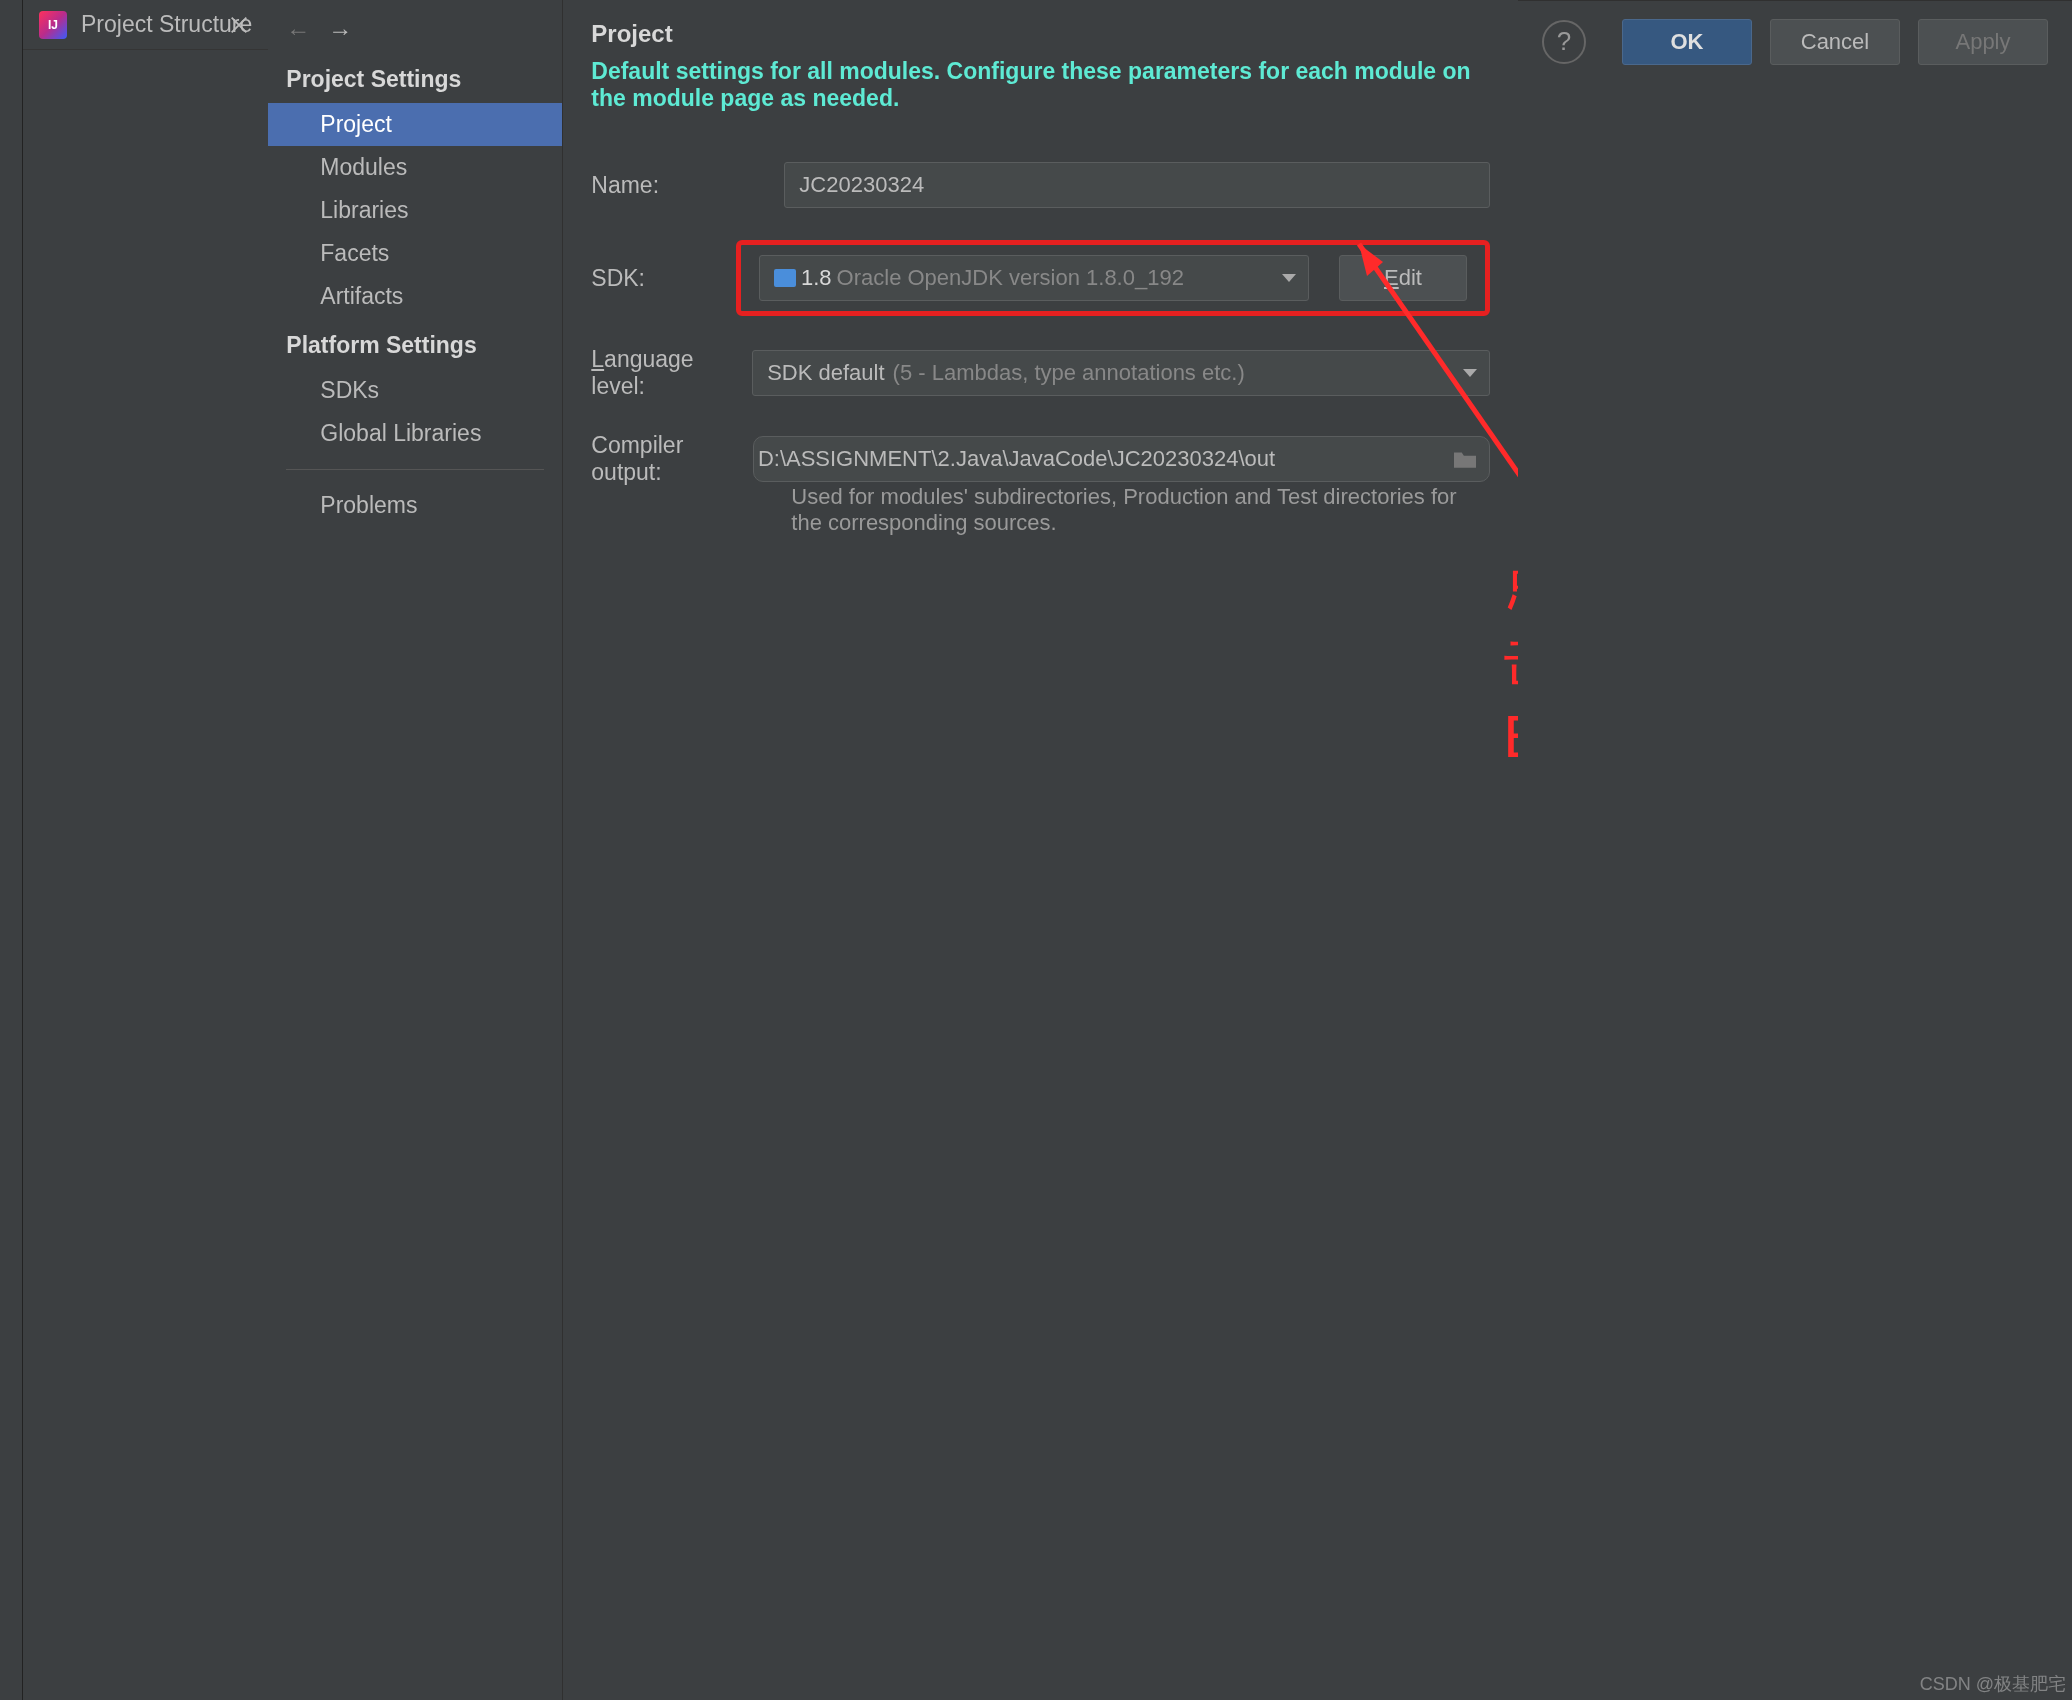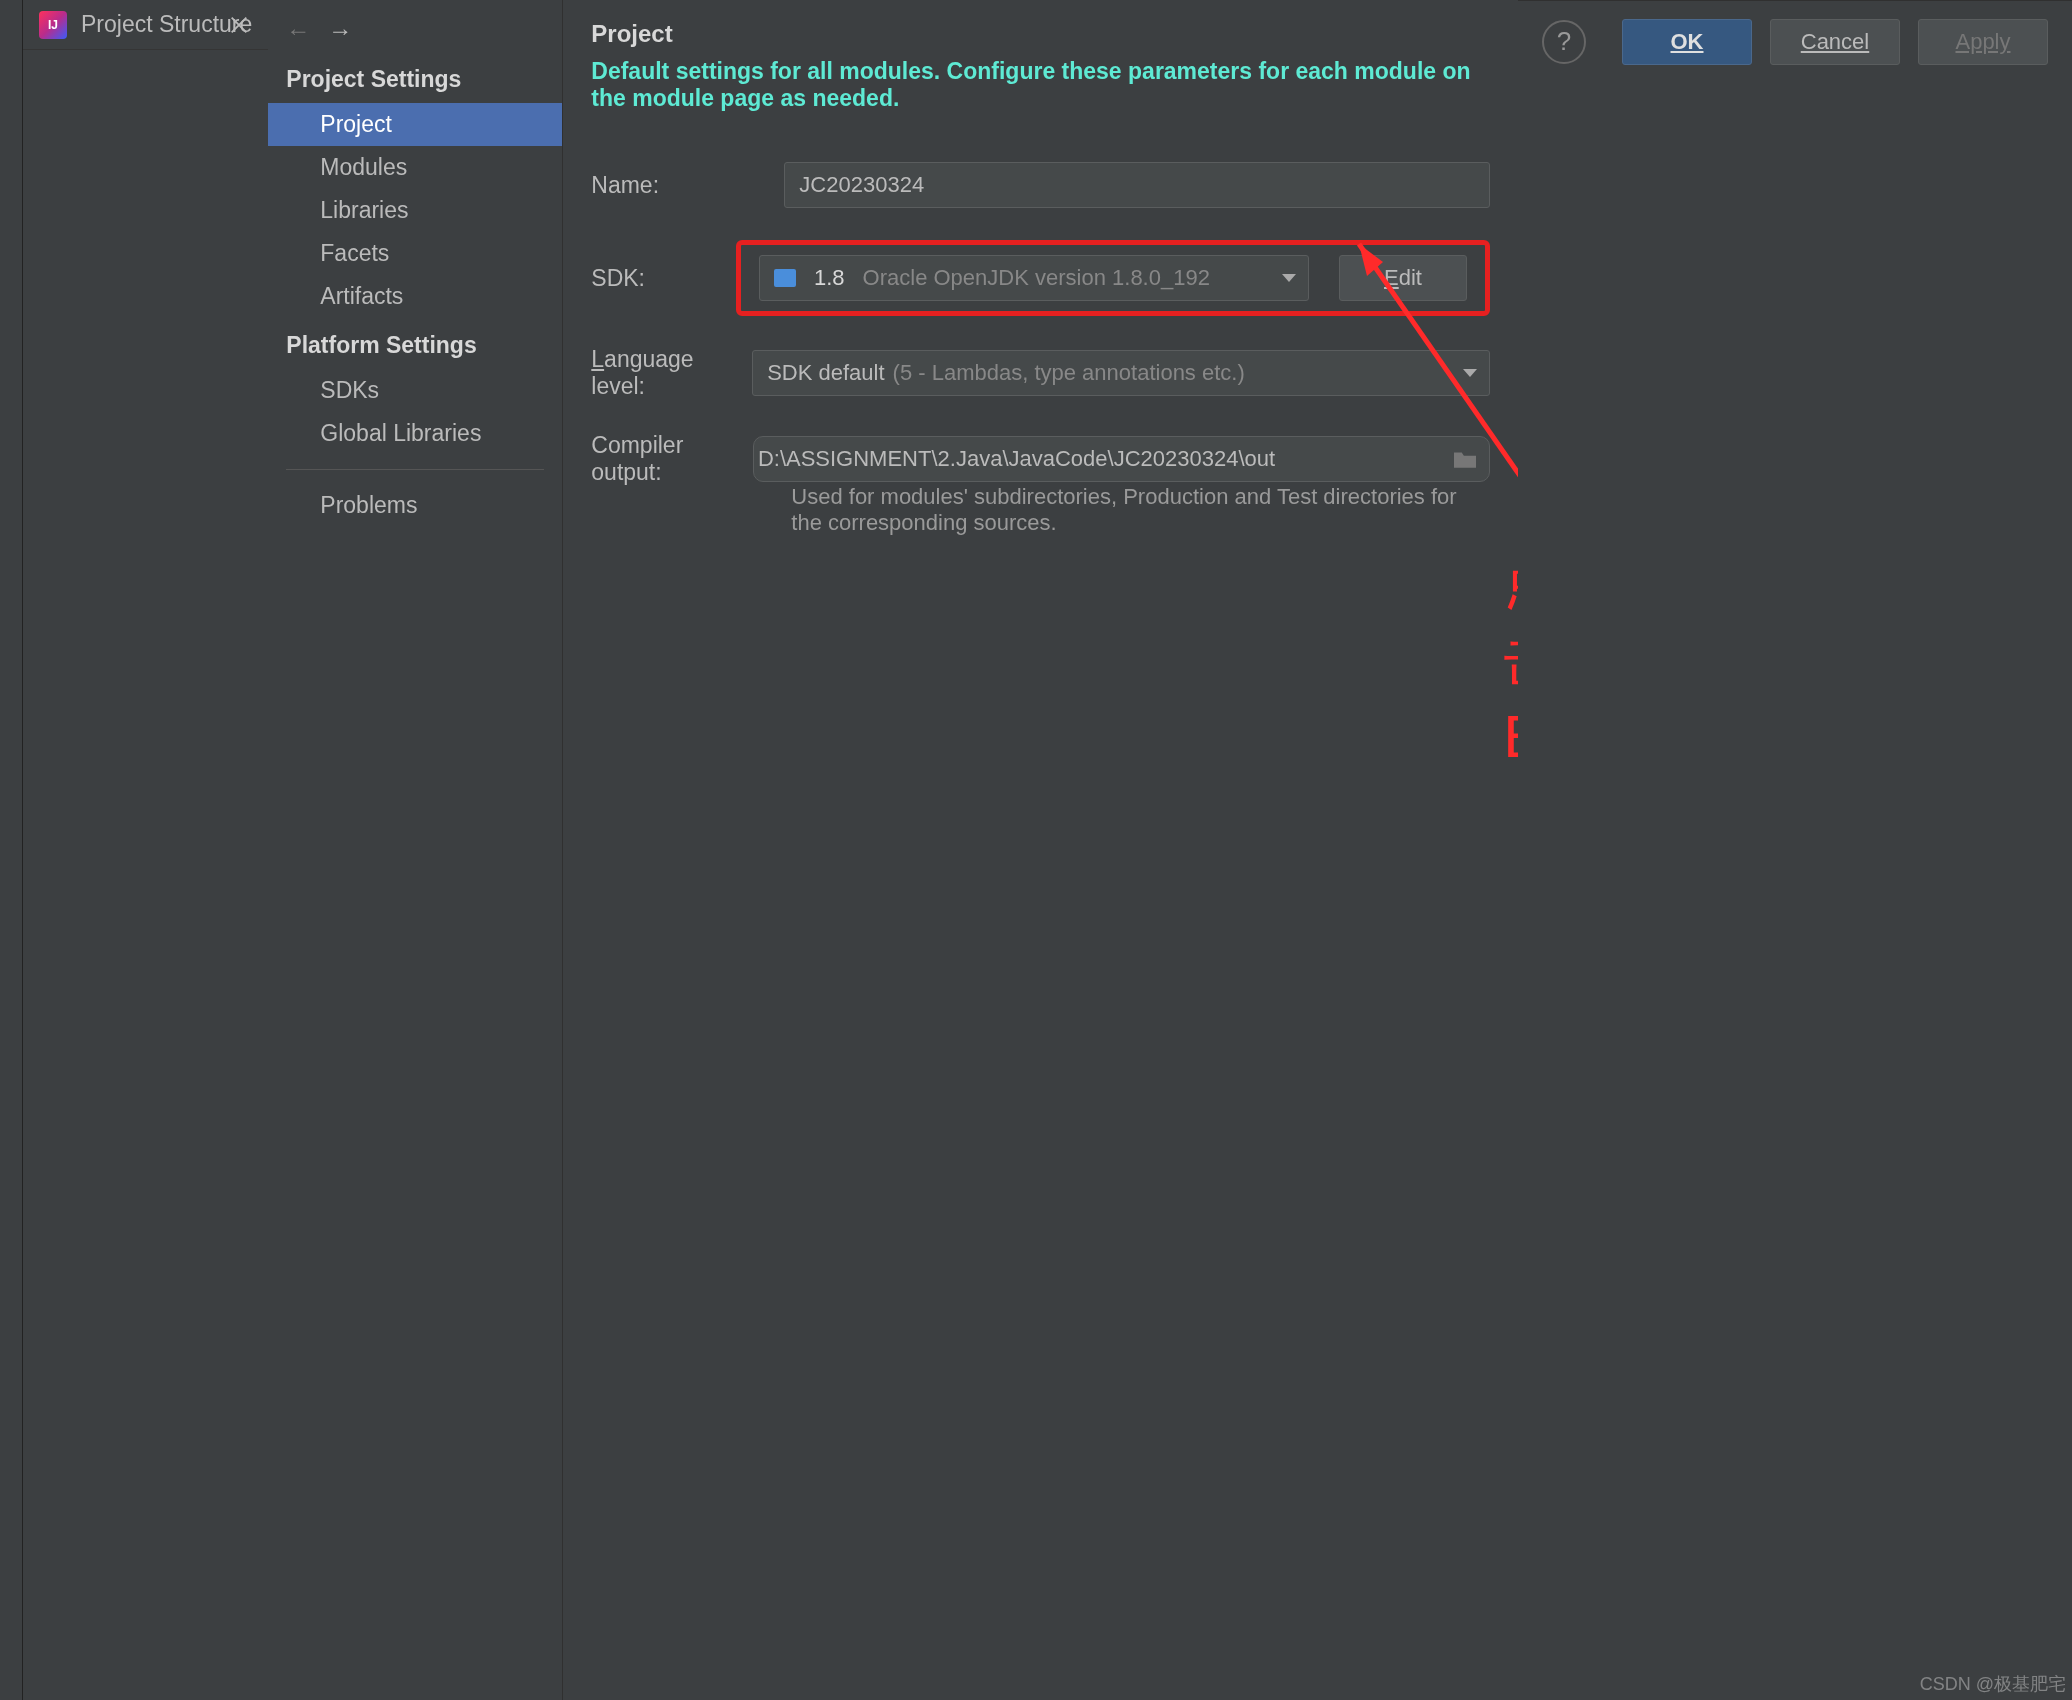--- a/index.html
+++ b/index.html
@@ -150,21 +150,21 @@
     .sdk-dropdown {
       background: #45494a;
       border: 1px solid #5a5d5e;
       border-radius: 3px;
       height: 46px;
       width: 550px;
       display:flex;
       align-items:center;
       padding: 0 14px;
       font-size: 22px;
-      gap:18px;
+      gap:5px;
       cursor:pointer;
       position:relative;
     }
     .sdk-icon {
       width:22px;height:18px;
       background:#4a8edb;
       border-radius:2px;
       position:relative;
     }
     .sdk-name { color:#d8d8d8; }
@@ -265,21 +265,20 @@
     .footer-btn {
       height:46px;
       min-width:130px;
       padding:0 24px;
       font-size:22px;
       border-radius:3px;
       border:1px solid #5a5d5e;
       background:#4c5052;
       color:#bbbbbb;
       cursor:pointer;
-      text-decoration:underline;
     }
     .footer-btn.primary {
       background:#365880;
       border-color:#4a688c;
       color:#e0e0e0;
       font-weight:bold;
     }
     .footer-btn.disabled {
       color:#777;
       cursor:default;

